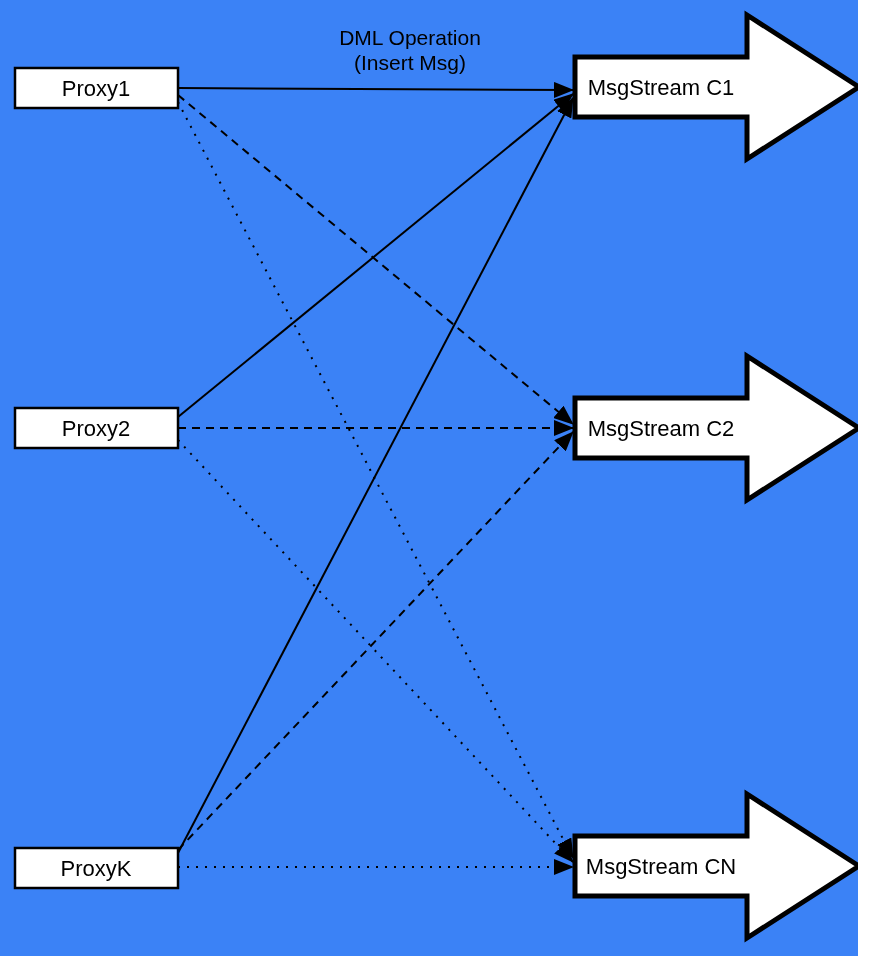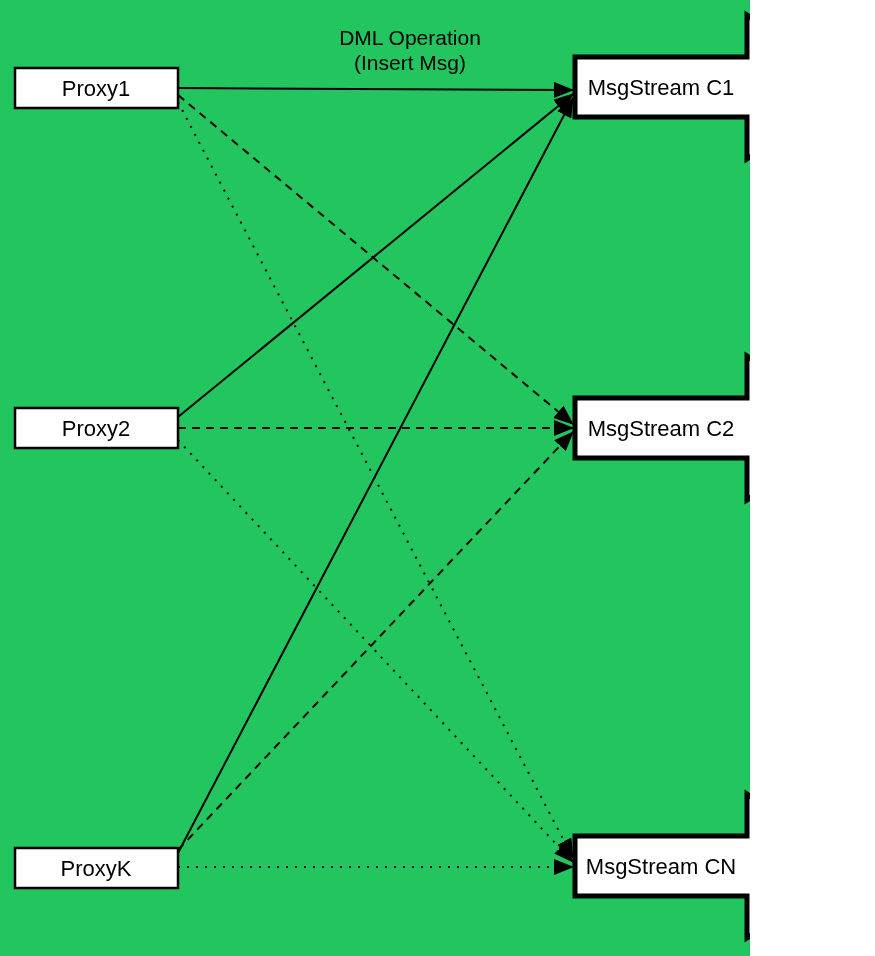--- a/index.html
+++ b/index.html
@@ -2,23 +2,23 @@
 <html><head>
 <meta charset="utf-8">
 <style>
   html, body {
     margin: 0;
     padding: 0;
     background: #ffffff;
   }
   .canvas {
     position: relative;
-    width: 750px;
+    width: 858px;
     height: 956px;
-    background: #22c55e;
+    background: #3b82f6;
     overflow: hidden;
   }
   svg {
     display: block;
     font-family: "Liberation Sans", sans-serif;
   }
   .connector {
     stroke: #000000;
     stroke-width: 2;
     fill: none;

